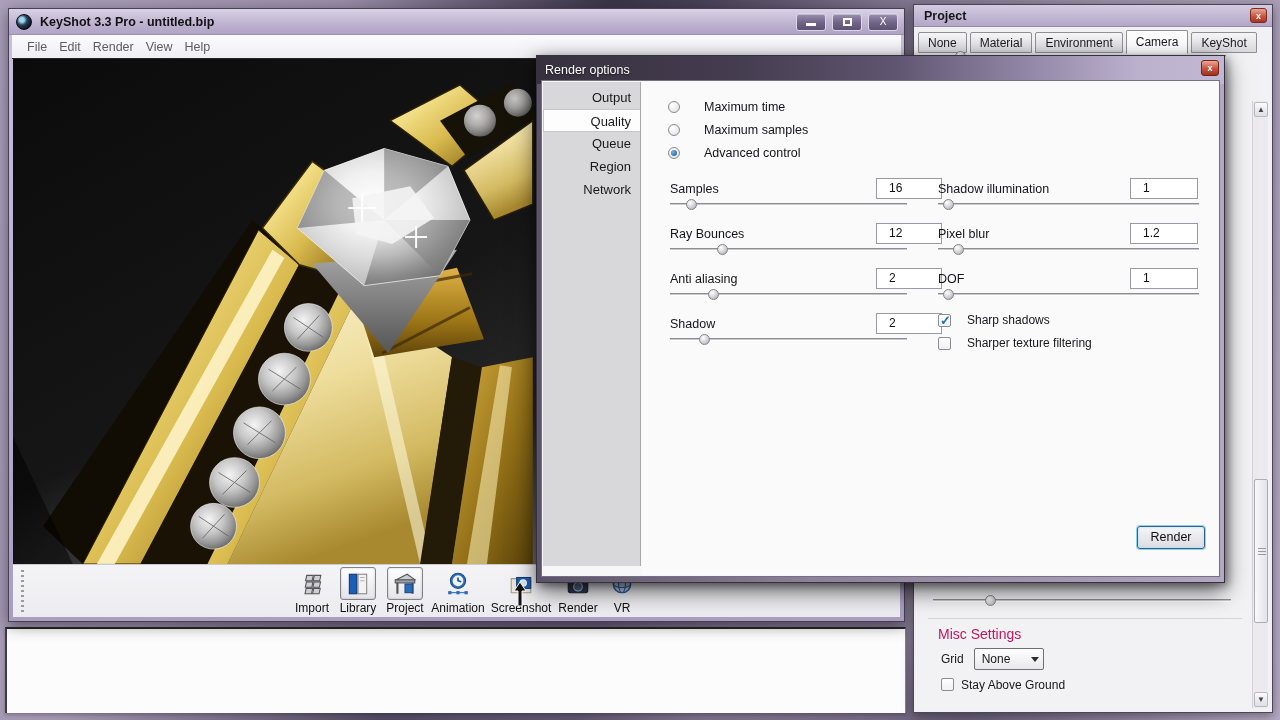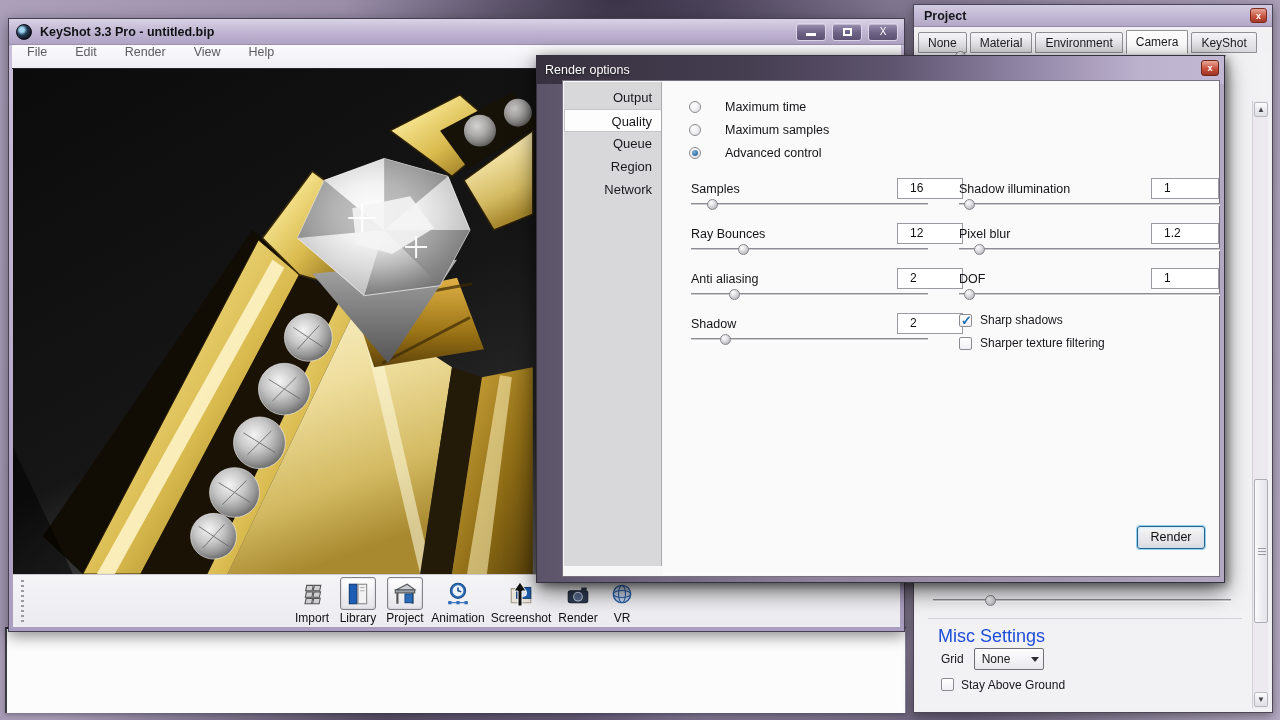--- a/index.html
+++ b/index.html
@@ -16,39 +16,39 @@
       linear-gradient(100deg,#aca0bb 0%,#978ba6 28%,#6e6380 50%,#92879f 72%,#b5aac3 100%); }
 
   
   .behind-window { position:absolute; left:5px; top:627px; width:901px; height:86px;
     background:#fcfcfc; border-top:2px solid #26262c; border-left:2px solid #3c3c44;
     border-right:1px solid #8a8296; box-shadow:0 2px 4px rgba(0,0,0,.25); }
 
   
   .main-window { position:absolute; left:8px; top:8px; width:897px; height:614px;
     background:linear-gradient(#cac0da,#aa9ec0); border:1px solid #474055;
-    box-shadow:0 4px 14px rgba(0,0,0,.45);margin-top:10px; }
+    box-shadow:0 4px 14px rgba(0,0,0,.45); }
   .titlebar { position:absolute; left:0; top:0; right:0; height:26px;
     background:linear-gradient(#d9d2e5,#beb2d0 60%,#b0a3c5);
     display:flex; align-items:center; border-bottom:1px solid #9a8fb0; }
   .app-icon { width:16px; height:16px; margin:0 8px 0 7px; border-radius:50%;
     background:radial-gradient(circle at 35% 35%, #9fd4ef 0 18%, #27415c 40%, #10131c 75%);
     border:1px solid #0c0e14; }
   .titlebar .title { font-weight:bold; font-size:12.5px; color:#121215; }
   .win-btns { position:absolute; right:6px; top:4px; display:flex; gap:6px; }
   .win-btn { width:30px; height:18px; border:1px solid #ddd6e8; border-radius:3px;
     background:linear-gradient(#9c90b2,#6f6386 55%,#5d5174);
     color:#fff; font-size:10px; line-height:16px; text-align:center;
     box-shadow:inset 0 1px 0 rgba(255,255,255,.4); }
   .glyph-min { display:inline-block; width:10px; height:3px; background:#fff; margin-top:9px; }
   .glyph-max { display:inline-block; width:9px; height:8px; border:2px solid #fff; margin-top:4px; }
 
   .menubar { position:absolute; left:3px; right:3px; top:26px; height:24px;
     background:linear-gradient(#fbfafc,#efeef3); border-bottom:1px solid #23232a;
-    display:flex; padding-left:15px; gap:28px; }
+    display:flex; align-items:center; padding-left:15px; gap:12px; }
   .menu-item { color:#5c5c62; font-size:12.5px; }
 
   .viewport { position:absolute; left:4px; right:4px; top:50px; bottom:57px; background:#000; overflow:hidden; }
   .viewport svg { display:block; width:100%; height:100%; }
 
   .toolbar { position:absolute; left:4px; right:4px; bottom:4px; height:53px;
     background:linear-gradient(#f4f3f6,#ececf0); border-top:1px solid #c9c9ce;padding-left:16px; }
   .drag-dots { position:absolute; left:8px; top:5px; bottom:5px; width:3px;
     background-image:repeating-linear-gradient(#9a9aa0 0 2px, transparent 2px 5px); }
   .tool { position:absolute; top:2px; width:64px; text-align:center; }
@@ -75,21 +75,21 @@
   .pp-content { position:absolute; left:2px; right:2px; top:48px; bottom:2px; background:#f2f1f4; }
 
   .track { position:relative; height:3px; border-top:1px solid #8c8c92; border-bottom:1px solid #fff; background:#c9c9ce; }
   .thumb { position:absolute; top:-5px; width:11px; height:11px; border-radius:50%;
     background:radial-gradient(circle at 35% 30%, #ffffff, #d2d2d6 55%, #9b9ba2);
     border:1px solid #85858c; }
 
   .pp-sliver-slider { position:absolute; left:10px; top:2px; width:300px; }
   .pp-cam-slider { position:absolute; left:17px; top:546px; width:298px; }
   .pp-sep { position:absolute; left:12px; right:28px; top:565px; border-top:1px solid #d6d5da; }
-  .misc-header { position:absolute; left:22px; top:573px; font-size:18px; color:#1d4ed8; }
+  .misc-header { position:absolute; left:22px; top:573px; font-size:14px; color:#be185d; }
   .grid-row { position:absolute; left:25px; top:595px; display:flex; align-items:center; gap:10px; }
   .dropdown { width:70px; height:22px; border:1px solid #6f6f76; border-radius:2px;
     background:linear-gradient(#fefefe,#e9e9ee); position:relative; line-height:20px; padding-left:7px; font-size:12px; }
   .dropdown .dd-arrow { position:absolute; right:4px; top:8px; width:0; height:0;
     border-left:4px solid transparent; border-right:4px solid transparent; border-top:5px solid #2d2d33; }
   .sag-row { position:absolute; left:25px; top:625px; display:flex; align-items:flex-start; gap:7px; }
 
   .cb { width:13px; height:13px; background:linear-gradient(#fff,#f0f0f4); border:1px solid #8b8b92;
     border-radius:2px; position:relative; }
   .cb.on::after { content:"\2713"; position:absolute; left:1px; top:-2px; color:#1f72b8; font-size:13px; font-weight:bold; }
@@ -110,21 +110,21 @@
     background:linear-gradient(90deg,#5b5368,#8d8299 40%,#b3a8c2);
     border:1px solid #36303f; box-shadow:0 8px 22px rgba(0,0,0,.6), 3px 3px 8px rgba(0,0,0,.35); }
   .dlg-titlebar { position:absolute; left:0; top:0; right:0; height:28px;
     background:linear-gradient(90deg,#37313f 0%,#453d50 30%,#5f5570 52%,#9488a8 72%,#bdb2ce 88%,#c3b8d4 100%);
     display:flex; align-items:center; }
   .dlg-title { color:#ffffff; font-size:12.5px; margin-left:8px; text-shadow:0 1px 2px rgba(0,0,0,.6); }
   .dlg-close { position:absolute; right:5px; top:4px; width:18px; height:16px; border-radius:3px;
     background:linear-gradient(#eba89a,#c8523c 55%,#9c3322); border:1px solid #6f2517;
     color:#fff; font-size:9px; font-weight:bold; line-height:15px; text-align:center; }
   .dlg-body { position:absolute; left:4px; right:4px; top:24px; bottom:5px;
-    background:#f7f7f8; border:1px solid #77717f;margin-left:21px; }
+    background:#f7f7f8; border:1px solid #77717f; }
   .dlg-nav { position:absolute; left:1px; top:1px; width:98px; bottom:10px;
     background:#d8d7da; border-right:1px solid #aaa9ad; padding-top:4px; }
   .nav-item { height:23px; line-height:23px; text-align:right; padding-right:9px; font-size:13px; color:#19191d; }
   .nav-item.on { background:#fdfdfe; border:1px solid #c6c5c9; border-right:none; }
 
   .dlg-content { position:absolute; left:100px; top:1px; right:1px; bottom:1px; background:#fafafa; }
 
   .radio-row { position:absolute; left:26px; display:flex; align-items:center; gap:24px; }
   .radio { width:12px; height:12px; border-radius:50%; border:1px solid #8a8a90;
     background:radial-gradient(circle at 35% 30%, #fff, #e8e8ec 70%, #cfcfd4); position:relative; }
@@ -137,21 +137,21 @@
   .param .pinput { position:absolute; top:-4px; height:21px; background:#fff; border:1px solid #9a9aa0;
     font-size:12px; line-height:19px; padding-left:12px; color:#111; }
   .param .ptrack { position:absolute; top:21px; }
   .col-l { left:28px; width:338px; }
   .col-l .pinput { left:206px; width:66px; }
   .col-l .ptrack { left:0; width:237px; }
   .col-r { left:296px; width:324px; }
   .col-r .pinput { left:192px; width:68px; }
   .col-r .ptrack { left:0; width:261px; }
   .row1 { top:100px; } .row2 { top:145px; } .row3 { top:190px; } .row4 { top:235px; }
-  .dlg-cb-row { position:absolute; left:296px; display:flex; align-items:center; gap:8px;text-align:right; }
+  .dlg-cb-row { position:absolute; left:296px; display:flex; align-items:center; gap:16px;text-align:right; }
 
   .render-btn { position:absolute; right:13px; bottom:26px; width:68px; height:23px;
     background:linear-gradient(#f6f6f8,#dcdce2); border:1px solid #2c628b; border-radius:3px;
     box-shadow:0 0 0 1px #8fd2ee, inset 0 0 3px #aee0f5; font-size:12.5px; text-align:center; line-height:21px; color:#0f0f12; }
 
   
   .cursor { position:absolute; left:512px; top:582px; z-index:60; }
 
   .z-dialog { z-index:40; } .z-panel { z-index:20; } .z-main { z-index:15; } .z-behind { z-index:5; }
 </style>

